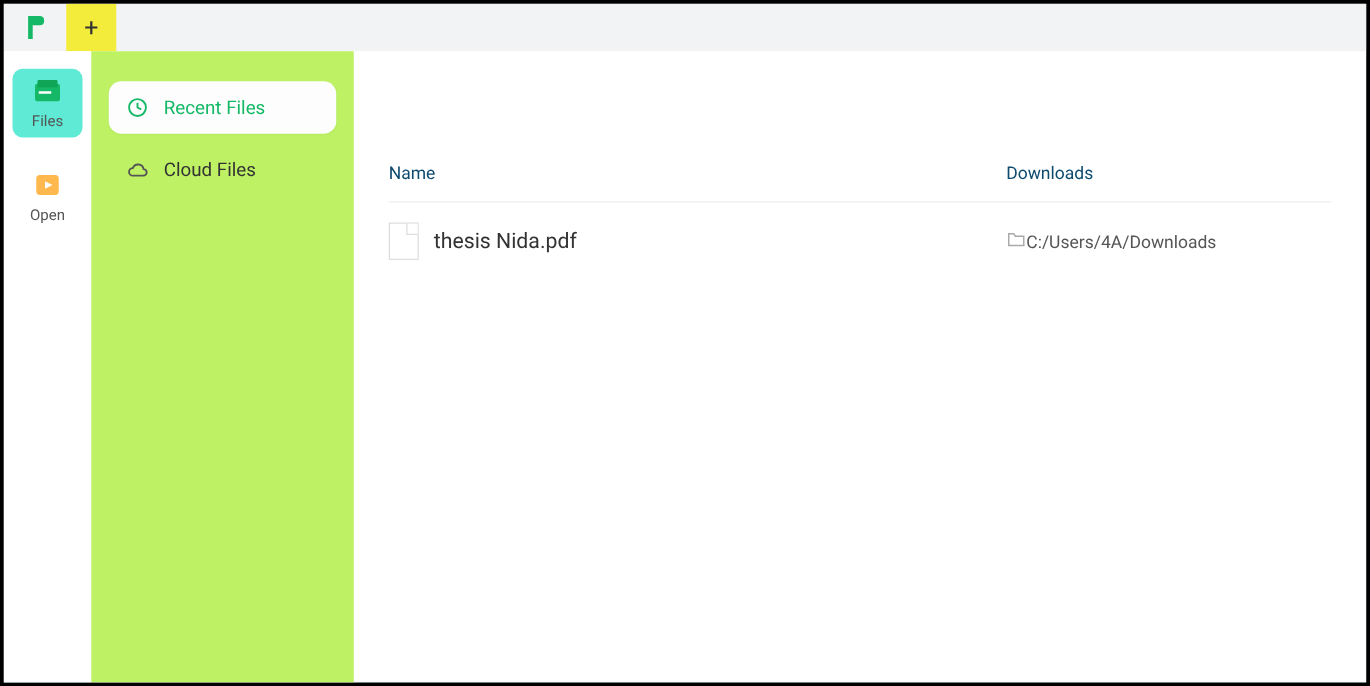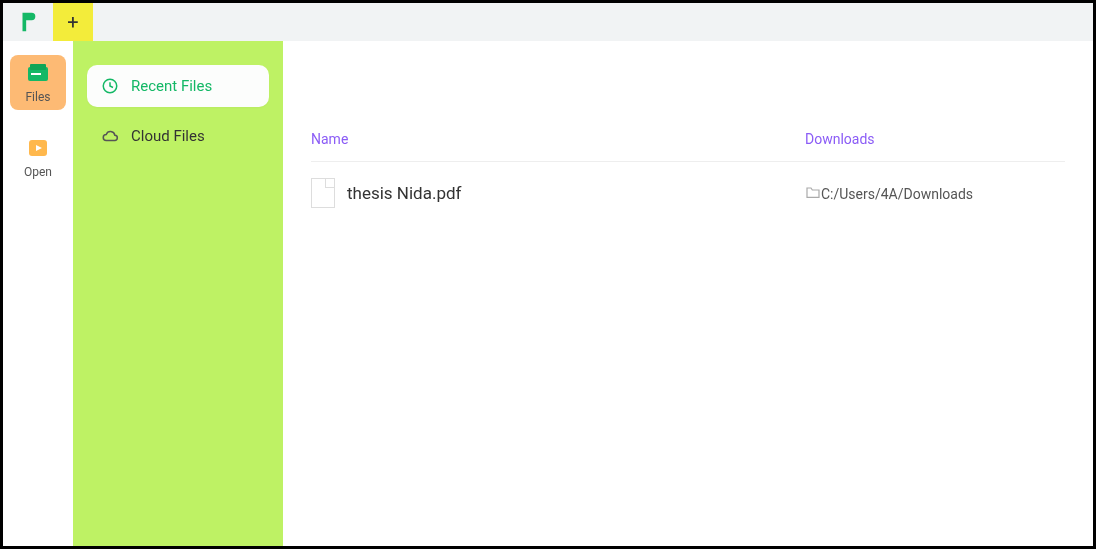--- a/index.html
+++ b/index.html
@@ -6,31 +6,31 @@
     body { width: 1096px; height: 549px; border: 3px solid #000; background: #fff; overflow: hidden; }
 
     .titlebar { height: 38px; background: #f1f3f4; display: flex; align-items: center; }
     .logo-tab { width: 50px; height: 38px; display: flex; align-items: center; justify-content: center; }
     .plus-tab { width: 40px; height: 38px; background: #f3ec3a; display: flex; align-items: center; justify-content: center; cursor: pointer; font-size: 20px; color: #333; }
 
     .main-area { display: flex; height: calc(100% - 38px); }
 
     .left-rail { width: 70px; background: #fff; display: flex; flex-direction: column; align-items: center; padding-top: 14px; gap: 20px; }
     .rail-item { display: flex; flex-direction: column; align-items: center; gap: 5px; cursor: pointer; width: 56px; padding: 6px 0; border-radius: 8px; }
-    .rail-item.active { background: #fdba74; }
+    .rail-item.active { background: #5eead4; }
     .rail-label { font-size: 12px; color: #555; }
     .rail-icon { width: 24px; height: 24px; display: flex; align-items: center; justify-content: center; }
 
     .sidebar { width: 210px; background: #bef264; padding: 24px 14px 0 14px; border-right: 0; }
     .side-item { display: flex; align-items: center; gap: 12px; padding: 12px 14px; border-radius: 10px; cursor: pointer; font-size: 15px; color: #333; margin-bottom: 8px; }
     .side-item.active { background: #fcfdfc; color: #14b866; box-shadow: 0 1px 2px rgba(0,0,0,0.03); }
     .side-icon { width: 18px; height: 18px; display: flex; align-items: center; justify-content: center; }
 
     .content { flex: 1; padding: 30px 28px 0 28px; }
-    .table-header { display: flex; font-size: 14px; color: #8b5cf6; padding: 0 0 14px 0; border-bottom: 1px solid #eee; margin-top: 60px; align-items: center; }
+    .table-header { display: flex; font-size: 14px; color: #0c4a6e; padding: 0 0 14px 0; border-bottom: 1px solid #eee; margin-top: 60px; align-items: center; }
     .col-name { flex: 1; }
     .col-location { width: 260px; }
 
     .file-row { display: flex; align-items: center; padding: 16px 0; cursor: pointer; }
     .file-icon-cell { width: 36px; display: flex; align-items: center; }
     .file-thumb { width: 24px; height: 30px; border: 1px solid #ddd; background: #fff; position: relative; }
     .file-thumb::before { content: ""; position: absolute; top: 0; right: 0; width: 8px; height: 8px; background: #fff; border-left: 1px solid #ddd; border-bottom: 1px solid #ddd; }
     .file-name { flex: 1; font-size: 17px; color: #333; }
     .file-location { width: 260px; display: flex; align-items: flex-end; gap: 0; font-size: 14px; color: #555; }
     .folder-glyph { color: #aaa; }

